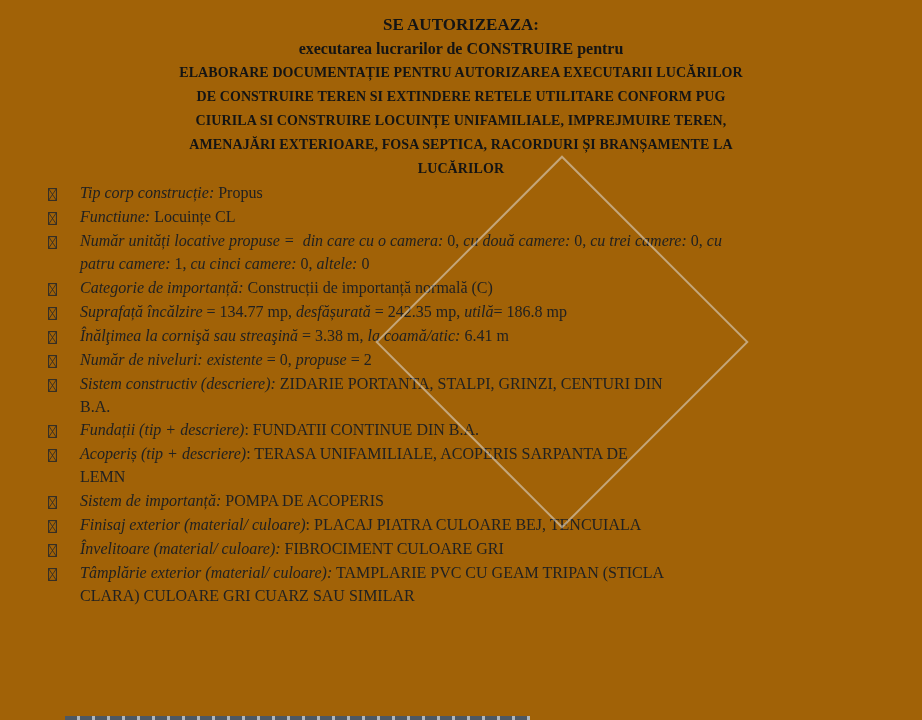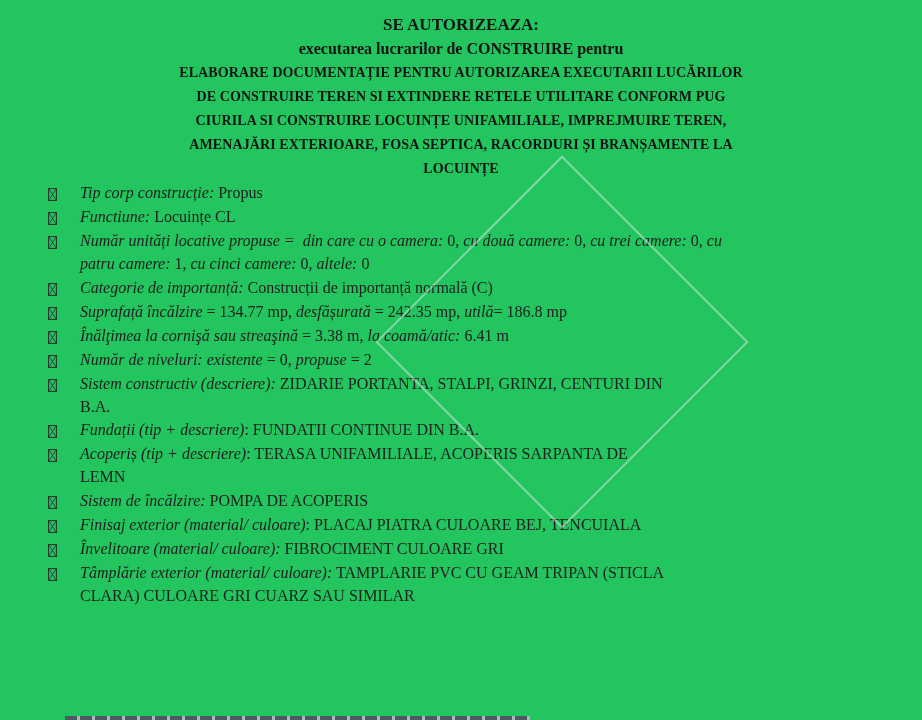--- a/index.html
+++ b/index.html
@@ -2,21 +2,21 @@
 <html><head>
 <meta charset="utf-8">
 <style>
   html, body { margin: 0; padding: 0; }
   body { background: #ffffff; }
   .page {
     position: relative;
     width: 922px;
     height: 720px;
     overflow: hidden;
-    background: #22c55e;
+    background: #a16207;
     font-family: "Liberation Serif", "DejaVu Serif", serif;
     color: #1f1f1f;
   }
   .doc-header {
     padding-top: 13px;
     text-align: center;
     font-weight: bold;
     color: #141414;
   }
   .title-line1 { font-size: 17px; line-height: 24px; }
@@ -65,21 +65,21 @@
 
   <div class="watermark-ghost"></div>
 
   <div class="doc-header">
     <div class="title-line1">SE AUTORIZEAZA:</div>
     <div class="title-line2">executarea lucrarilor de CONSTRUIRE pentru</div>
     <div class="title-para-line">ELABORARE DOCUMENTAȚIE PENTRU AUTORIZAREA EXECUTARII LUCĂRILOR</div>
     <div class="title-para-line">DE CONSTRUIRE TEREN SI EXTINDERE RETELE UTILITARE CONFORM PUG</div>
     <div class="title-para-line">CIURILA SI CONSTRUIRE LOCUINȚE UNIFAMILIALE, IMPREJMUIRE TEREN,</div>
     <div class="title-para-line">AMENAJĂRI EXTERIOARE, FOSA SEPTICA, RACORDURI ȘI BRANȘAMENTE LA</div>
-    <div class="title-para-line">LOCUINȚE</div>
+    <div class="title-para-line">LUCĂRILOR</div>
   </div>
 
 
   <div class="attr-list">
       <div class="attr-item">
         <span class="bullet-cell"><svg width="9" height="13" viewBox="0 0 9 13">
             <rect x="0.6" y="0.6" width="7.8" height="11.8" fill="none" stroke="#2a2a2a" stroke-width="1"></rect>
             <path d="M0.6 0.6 L8.4 12.4 M8.4 0.6 L0.6 12.4" stroke="#2a2a2a" stroke-width="0.8" fill="none"></path>
           </svg></span>
         <span class="item-text"><span class="it">Tip corp construcție:</span><span> Propus</span></span>
@@ -145,21 +145,21 @@
             <rect x="0.6" y="0.6" width="7.8" height="11.8" fill="none" stroke="#2a2a2a" stroke-width="1"></rect>
             <path d="M0.6 0.6 L8.4 12.4 M8.4 0.6 L0.6 12.4" stroke="#2a2a2a" stroke-width="0.8" fill="none"></path>
           </svg></span>
         <span class="item-text"><span class="it">Acoperiș (tip + descriere)</span><span>: TERASA UNIFAMILIALE, ACOPERIS SARPANTA DE</span><br><span>LEMN</span></span>
       </div>
       <div class="attr-item">
         <span class="bullet-cell"><svg width="9" height="13" viewBox="0 0 9 13">
             <rect x="0.6" y="0.6" width="7.8" height="11.8" fill="none" stroke="#2a2a2a" stroke-width="1"></rect>
             <path d="M0.6 0.6 L8.4 12.4 M8.4 0.6 L0.6 12.4" stroke="#2a2a2a" stroke-width="0.8" fill="none"></path>
           </svg></span>
-        <span class="item-text"><span class="it">Sistem de încălzire:</span><span> POMPA DE ACOPERIS</span></span>
+        <span class="item-text"><span class="it">Sistem de importanță:</span><span> POMPA DE ACOPERIS</span></span>
       </div>
       <div class="attr-item">
         <span class="bullet-cell"><svg width="9" height="13" viewBox="0 0 9 13">
             <rect x="0.6" y="0.6" width="7.8" height="11.8" fill="none" stroke="#2a2a2a" stroke-width="1"></rect>
             <path d="M0.6 0.6 L8.4 12.4 M8.4 0.6 L0.6 12.4" stroke="#2a2a2a" stroke-width="0.8" fill="none"></path>
           </svg></span>
         <span class="item-text"><span class="it">Finisaj exterior (material/ culoare)</span><span>: PLACAJ PIATRA CULOARE BEJ, TENCUIALA</span><br></span>
       </div>
       <div class="attr-item">
         <span class="bullet-cell"><svg width="9" height="13" viewBox="0 0 9 13">

